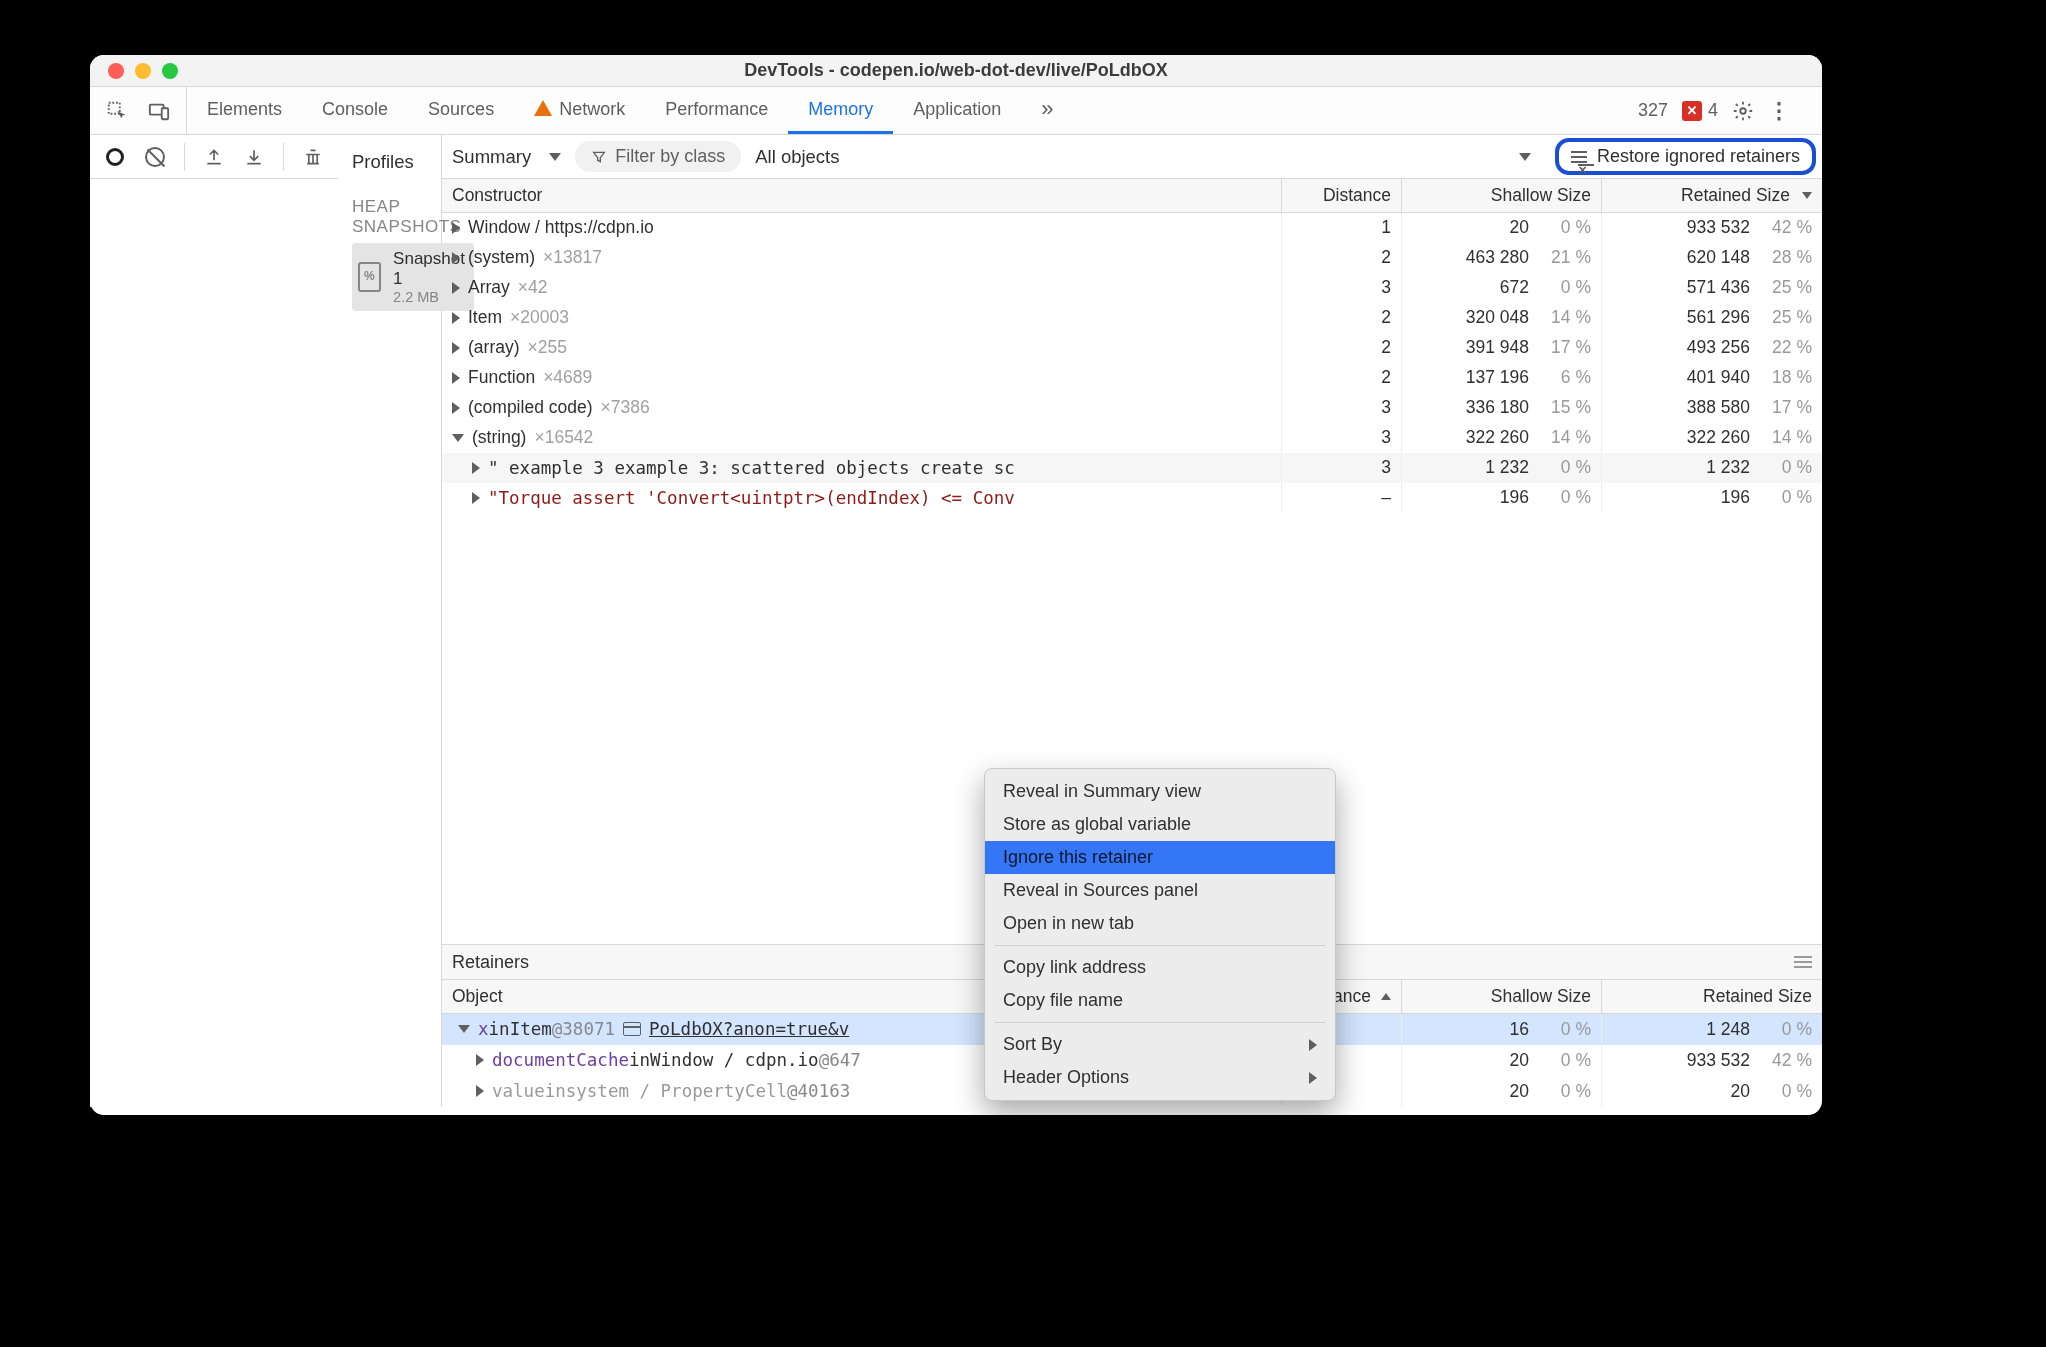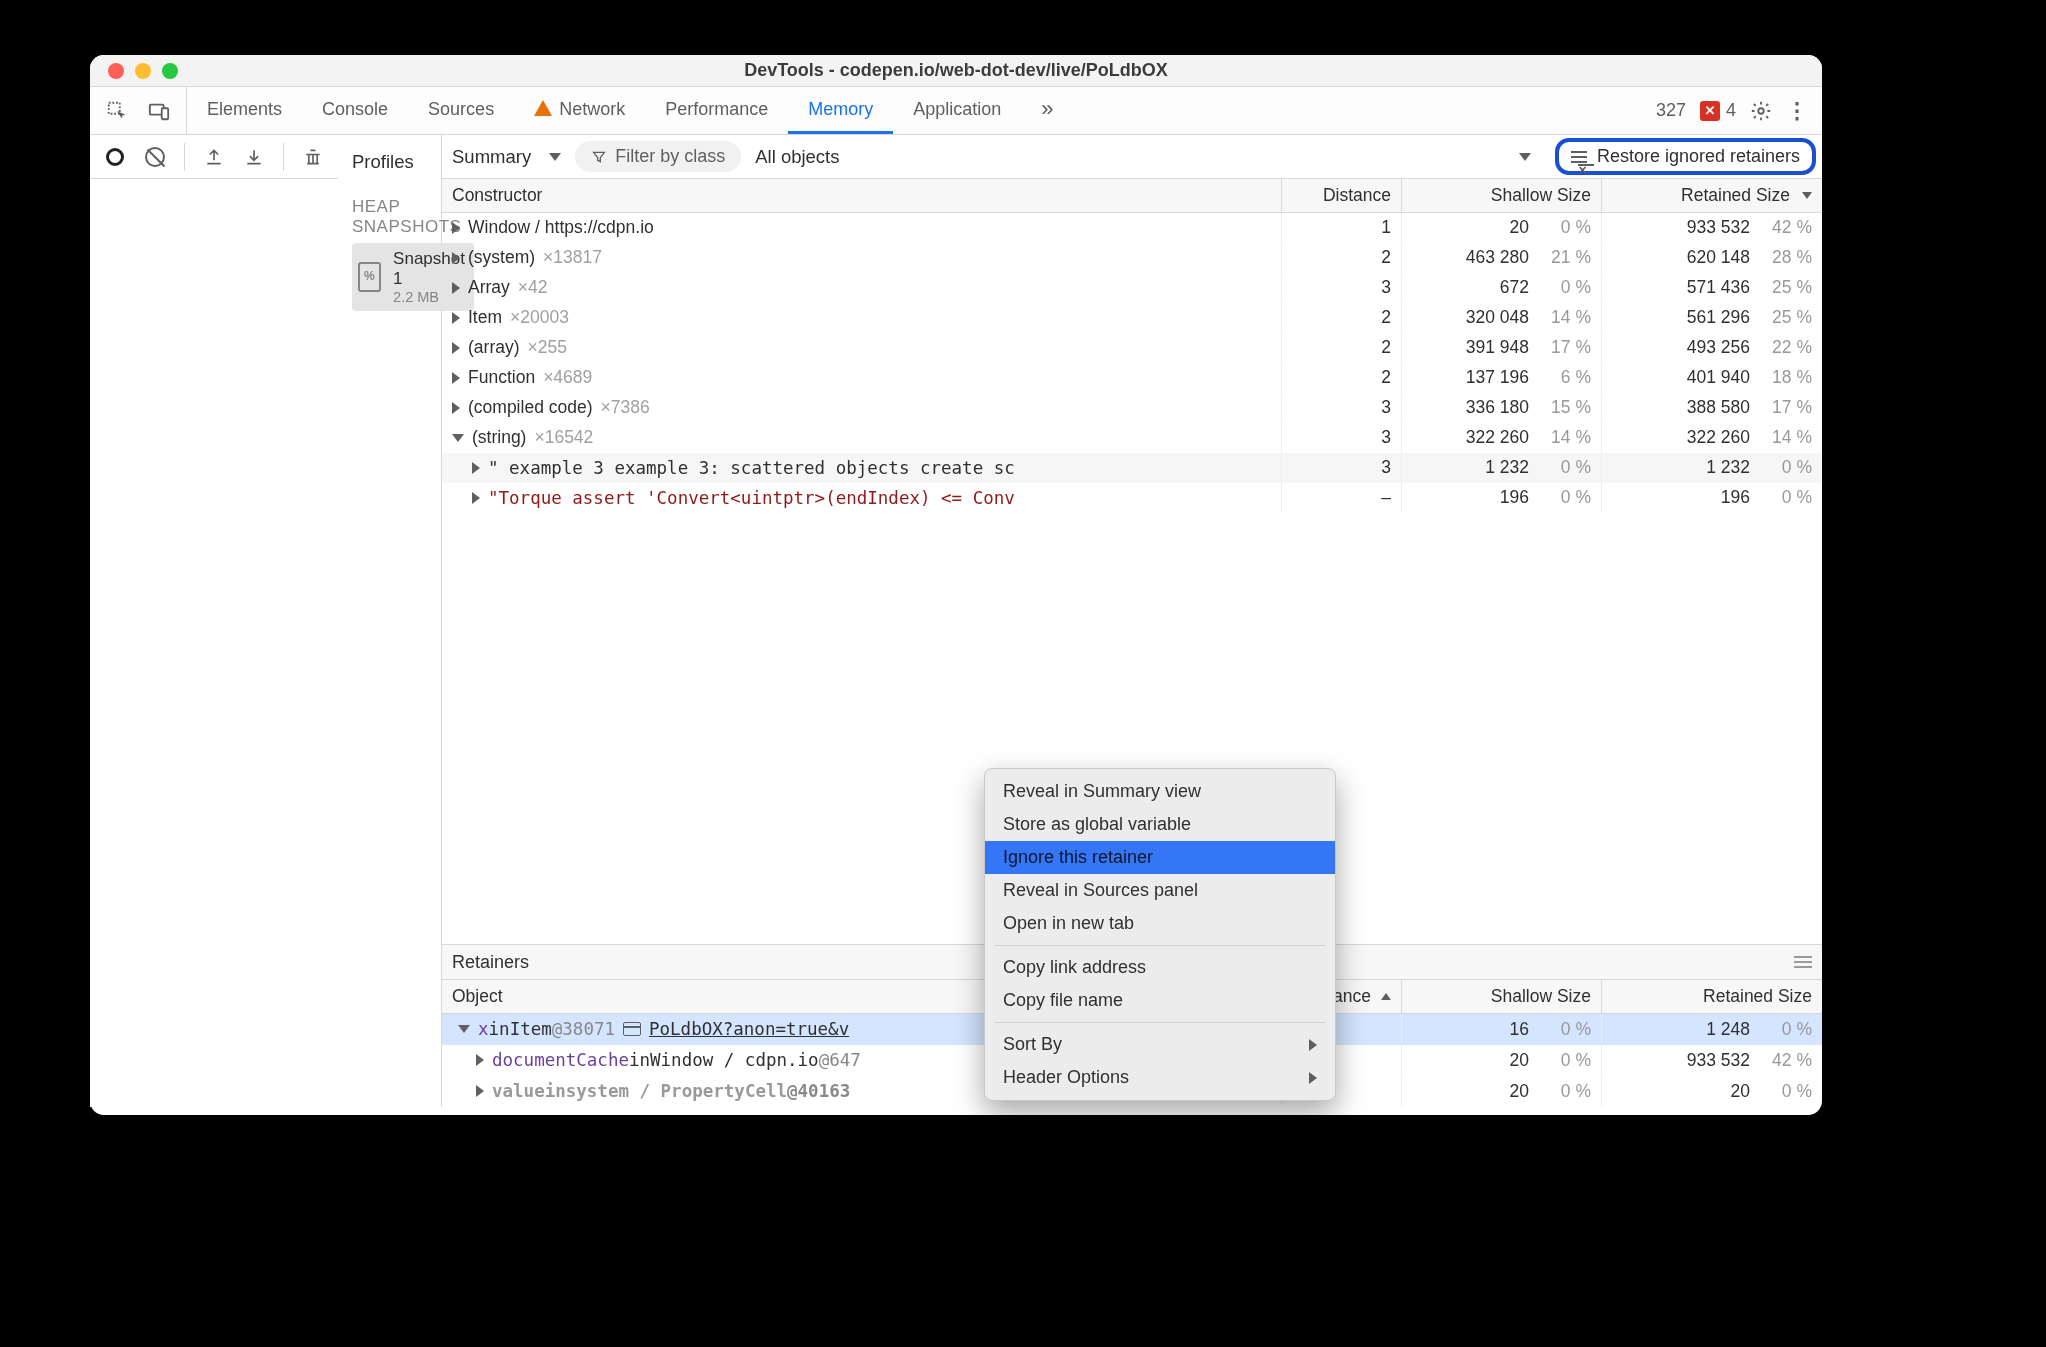--- a/index.html
+++ b/index.html
@@ -90,21 +90,21 @@
     border-left: 9px solid transparent;
     border-right: 9px solid transparent;
     border-bottom: 16px solid #e8710a;
     position: relative; top: -1px;
   }
   .tabbar-right {
     margin-left: auto;
     display: flex;
     align-items: center;
     gap: 14px;
-    padding-right: 14px;
+    padding-right: 32px;
   }
   .count-badge {
     display: flex; align-items: center; gap: 6px;
     font-size: 18px; color: #5f5f5f;
   }
   .error-box {
     width: 20px; height: 20px; background: #d93025; color: #fff;
     display: flex; align-items: center; justify-content: center;
     font-size: 13px; border-radius: 3px; font-weight: 700;
   }
@@ -670,21 +670,21 @@
             <div class="cell twocol">
               <span class="num">20</span>
               <span class="pct">0 %</span>
             </div>
             <div class="cell twocol">
               <span class="num">933 532</span>
               <span class="pct">42 %</span>
             </div>
           </div>
           <div class="row">
-            <div class="cell" style="padding-left:34px;font-weight:bold;">
+            <div class="cell" style="padding-left:34px;">
               <span class="tri"></span>
               <span class="gray mono">value</span>
               <span class="gray mono"> in </span>
               <span class="gray mono">system / PropertyCell </span>
               <span class="gray mono" style="color:#888;">@40163</span>
             </div>
             <div class="cell right"></div>
             <div class="cell twocol">
               <span class="num">20</span>
               <span class="pct">0 %</span>

